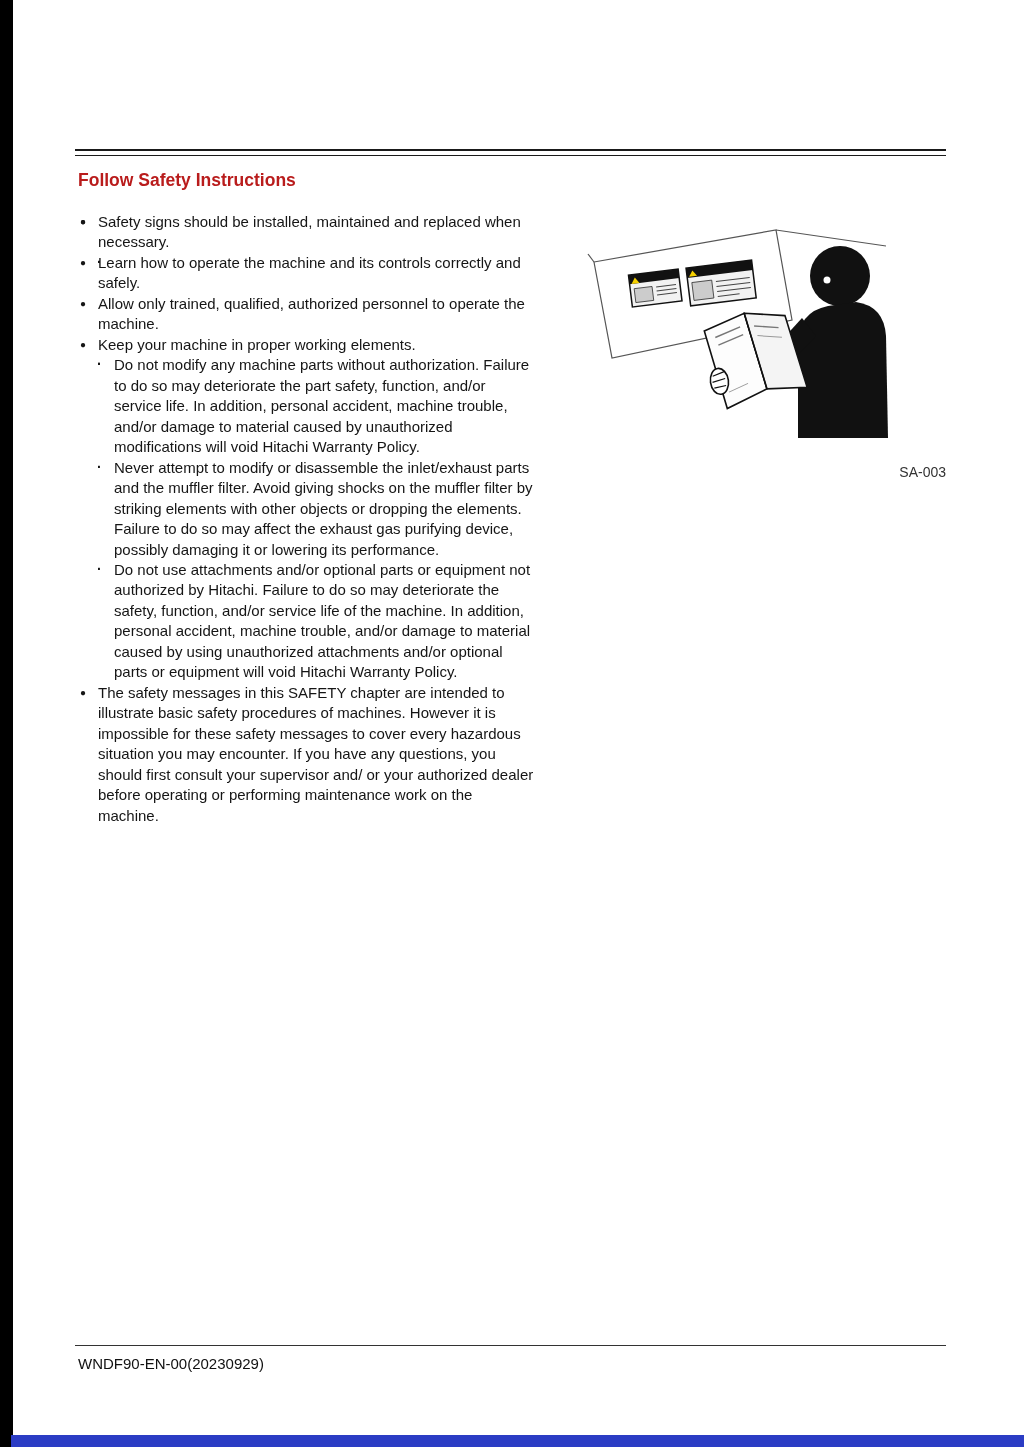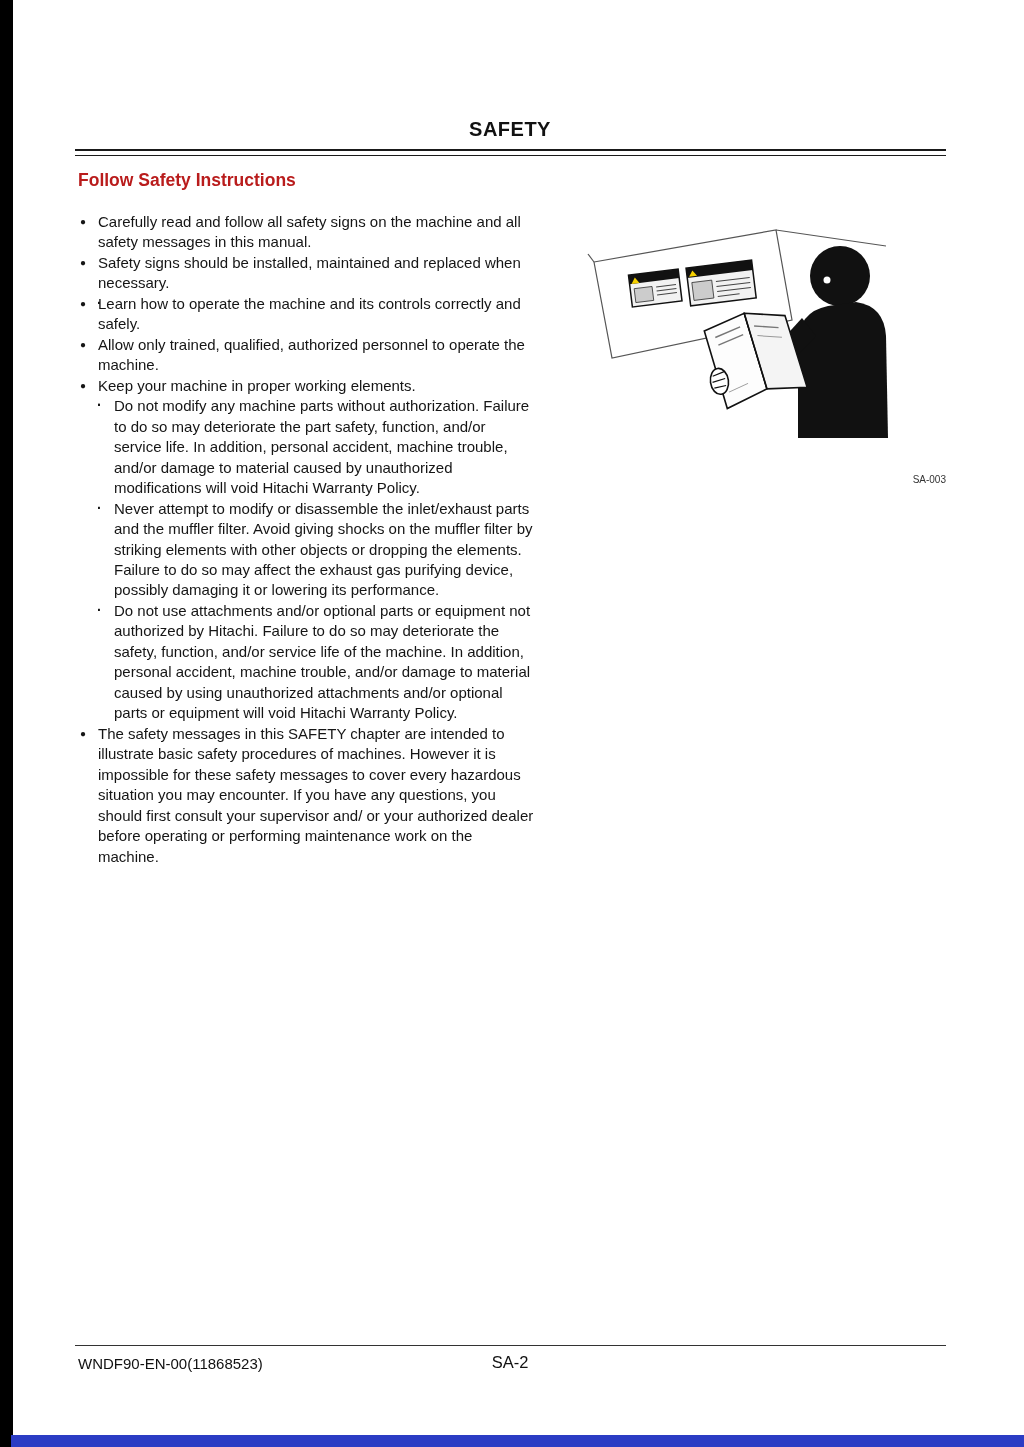--- a/index.html
+++ b/index.html
@@ -90,24 +90,24 @@
   }
   .figure {
     position: absolute;
     left: 586px;
     top: 224px;
     width: 362px;
   }
   .figure svg { display: block; width: 362px; height: 238px; }
   .figure-caption {
     text-align: right;
-    font-size: 10px;
+    font-size: 14px;
     color: #333;
     padding-right: 2px;
-    margin-top: 12px;
+    margin-top: 2px;
   }
   .footer-rule {
     position: absolute;
     left: 75px;
     top: 1345px;
     width: 871px;
     border-top: 1.5px solid #333;
   }
   .footer-left {
     position: absolute;
@@ -127,28 +127,27 @@
   }
 </style>
 </head>
 <body>
 
 <div class="page">
 
   <div class="left-bar"></div>
   <div class="bottom-bar"></div>
 
-  <div class="header-title">SAFETY</div>
   <div class="header-rule"></div>
   <div class="header-rule-2"></div>
 
   <div class="section-title">Follow Safety Instructions</div>
 
   <div class="bullet-list">
-    <div class="b-item b1"><span class="marker">●</span><span>Carefully read and follow all safety signs on the machine and all safety messages in this manual.</span></div>
+    <div class="b-item b1"><span class="marker">●</span></div>
     <div class="b-item b1"><span class="marker">●</span><span>Safety signs should be installed, maintained and replaced when necessary.</span></div>
     <div class="b-item b2"><span class="marker">·</span></div>
     <div class="b-item b1"><span class="marker">●</span><span>Learn how to operate the machine and its controls correctly and safely.</span></div>
     <div class="b-item b1"><span class="marker">●</span><span>Allow only trained, qualified, authorized personnel to operate the machine.</span></div>
     <div class="b-item b1"><span class="marker">●</span><span>Keep your machine in proper working elements.</span></div>
     <div class="b-item b2"><span class="marker">·</span></div>
     <div class="b-item b2"><span class="marker">·</span><span>Do not modify any machine parts without authorization. Failure to do so may deteriorate the part safety, function, and/or service life. In addition, personal accident, machine trouble, and/or damage to material caused by unauthorized modifications will void Hitachi Warranty Policy.</span></div>
     <div class="b-item b2"><span class="marker">·</span><span>Never attempt to modify or disassemble the inlet/exhaust parts and the muffler filter. Avoid giving shocks on the muffler filter by striking elements with other objects or dropping the elements. Failure to do so may affect the exhaust gas purifying device, possibly damaging it or lowering its performance.</span></div>
     <div class="b-item b2"><span class="marker">·</span><span>Do not use attachments and/or optional parts or equipment not authorized by Hitachi. Failure to do so may deteriorate the safety, function, and/or service life of the machine. In addition, personal accident, machine trouble, and/or damage to material caused by using unauthorized attachments and/or optional parts or equipment will void Hitachi Warranty Policy.</span></div>
     <div class="b-item b1"><span class="marker">●</span><span>The safety messages in this SAFETY chapter are intended to illustrate basic safety procedures of machines. However it is impossible for these safety messages to cover every hazardous situation you may encounter. If you have any questions, you should first consult your supervisor and/ or your authorized dealer before operating or performing maintenance work on the machine.</span></div>
@@ -203,16 +202,15 @@
         <ellipse cx="130" cy="152" rx="9" ry="13" fill="#fff" stroke="#111" stroke-width="1.6"></ellipse>
         <line x1="124" y1="146" x2="136" y2="143" stroke="#111" stroke-width="1.2"></line>
         <line x1="123" y1="152" x2="136" y2="150" stroke="#111" stroke-width="1.2"></line>
         <line x1="124" y1="158" x2="136" y2="157" stroke="#111" stroke-width="1.2"></line>
       </g>
     </svg>
     <div class="figure-caption">SA-003</div>
   </div>
 
   <div class="footer-rule"></div>
-  <div class="footer-left">WNDF90-EN-00(11868523)</div>
-  <div class="footer-center">SA-2</div>
+  <div class="footer-left">WNDF90-EN-00(20230929)</div>
 
 </div>
 
 </body></html>

